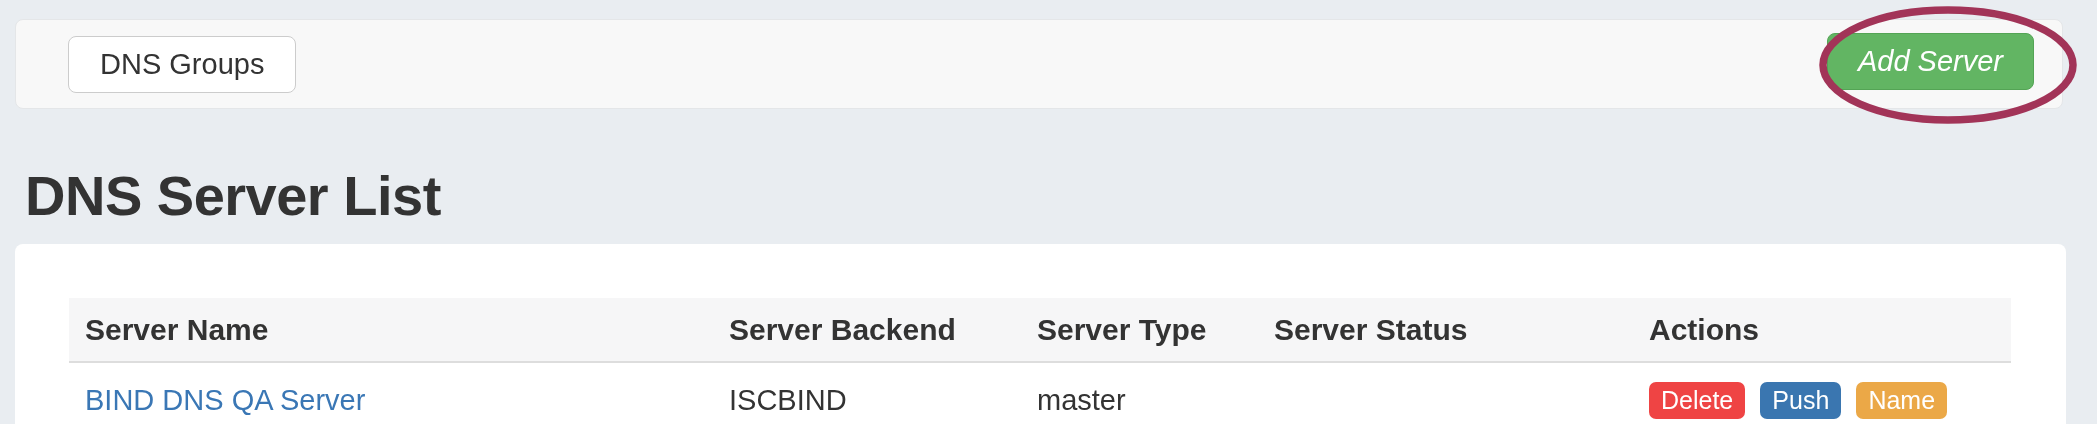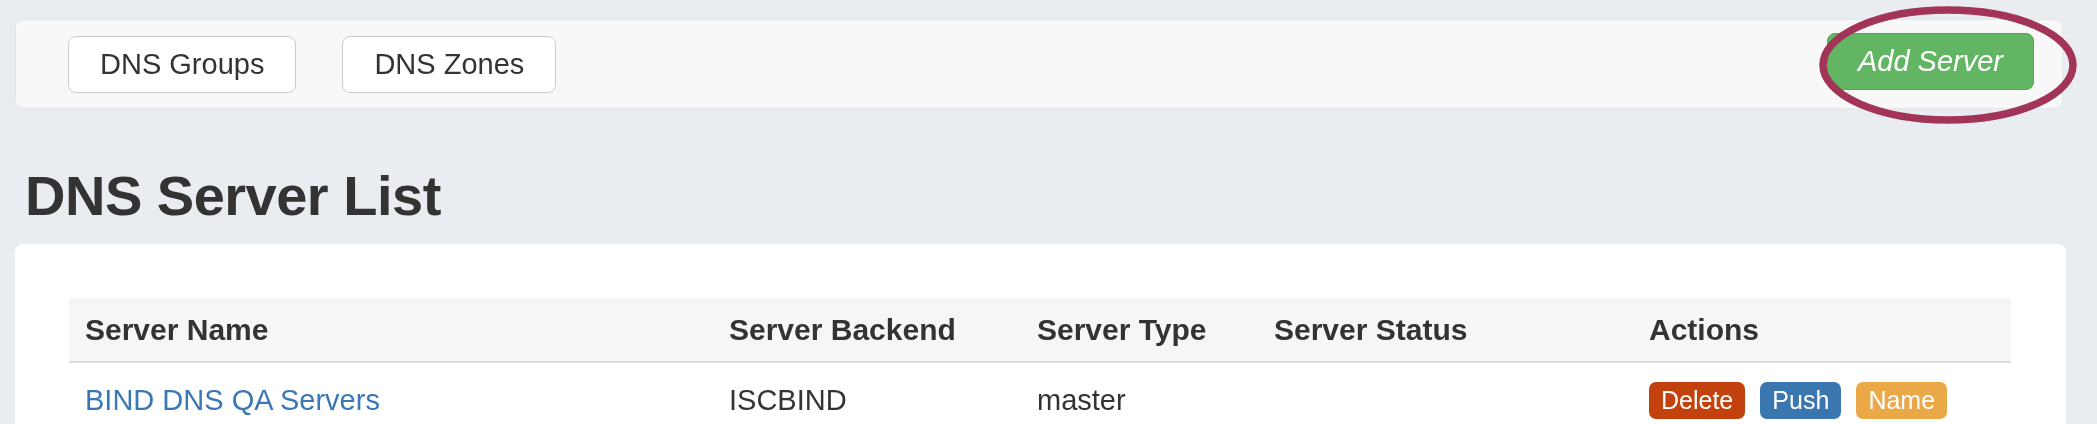--- a/index.html
+++ b/index.html
@@ -20,21 +20,21 @@
     border-radius:8px;
     display:flex; align-items:center;
   }
   .brand {
     margin-left:30px;
     font-size:36px;
     color:#767676;
   }
   .nav-group {
     margin-left:52px;
-    display:flex; gap:46px; align-items:flex-start;
+    display:flex; gap:13px; align-items:flex-start;
   }
   .nav-btn {
     height:57px;
     padding:0 31px;
     font-size:29px;
     line-height:55px;
     color:#333;
     background:#ffffff;
     border:1px solid #cccccc;
     border-radius:8px;
@@ -114,31 +114,30 @@
     line-height:37px;
     padding:0 12px;
     margin-right:7px;
     border-radius:7px;
     border:none;
     color:#ffffff;
     font-size:25px;
     cursor:pointer;
     font-family:"Liberation Sans", sans-serif;
   }
-  .btn-delete { background:#c2410c; }
+  .btn-delete { background:#ef4444; }
   .btn-push   { background:#3a76b0; }
   .btn-perms  { background:#eba847; }
 </style>
 </head>
 <body>
 
 <nav class="navbar">
   <div class="nav-group">
     <button class="nav-btn">DNS Groups</button>
-    <button class="nav-btn">DNS Zones</button>
   </div>
   <button class="add-btn">Add Server</button>
 </nav>
 
 <svg class="annotation-layer" viewBox="0 0 2097 424" xmlns="http://www.w3.org/2000/svg">
   <ellipse cx="1948" cy="65" rx="125" ry="55" fill="none" stroke="#a23458" stroke-width="7.5"></ellipse>
 </svg>
 
 <h2 class="page-title">DNS Server List</h2>
 
@@ -158,21 +157,21 @@
         <th>Server Name</th>
         <th>Server Backend</th>
         <th>Server Type</th>
         <th>Server Status</th>
         <th>Actions</th>
       </tr>
     </thead>
     <tbody>
       <tr>
         <td>
-          <a class="server-link">BIND DNS QA Servers</a>
+          <a class="server-link">BIND DNS QA Server</a>
         </td>
         <td>ISCBIND</td>
         <td>master</td>
         <td></td>
         <td>
           <button class="action-btn btn-delete">Delete</button>
           <button class="action-btn btn-push">Push</button>
           <button class="action-btn btn-perms">Name</button>
         </td>
       </tr>

